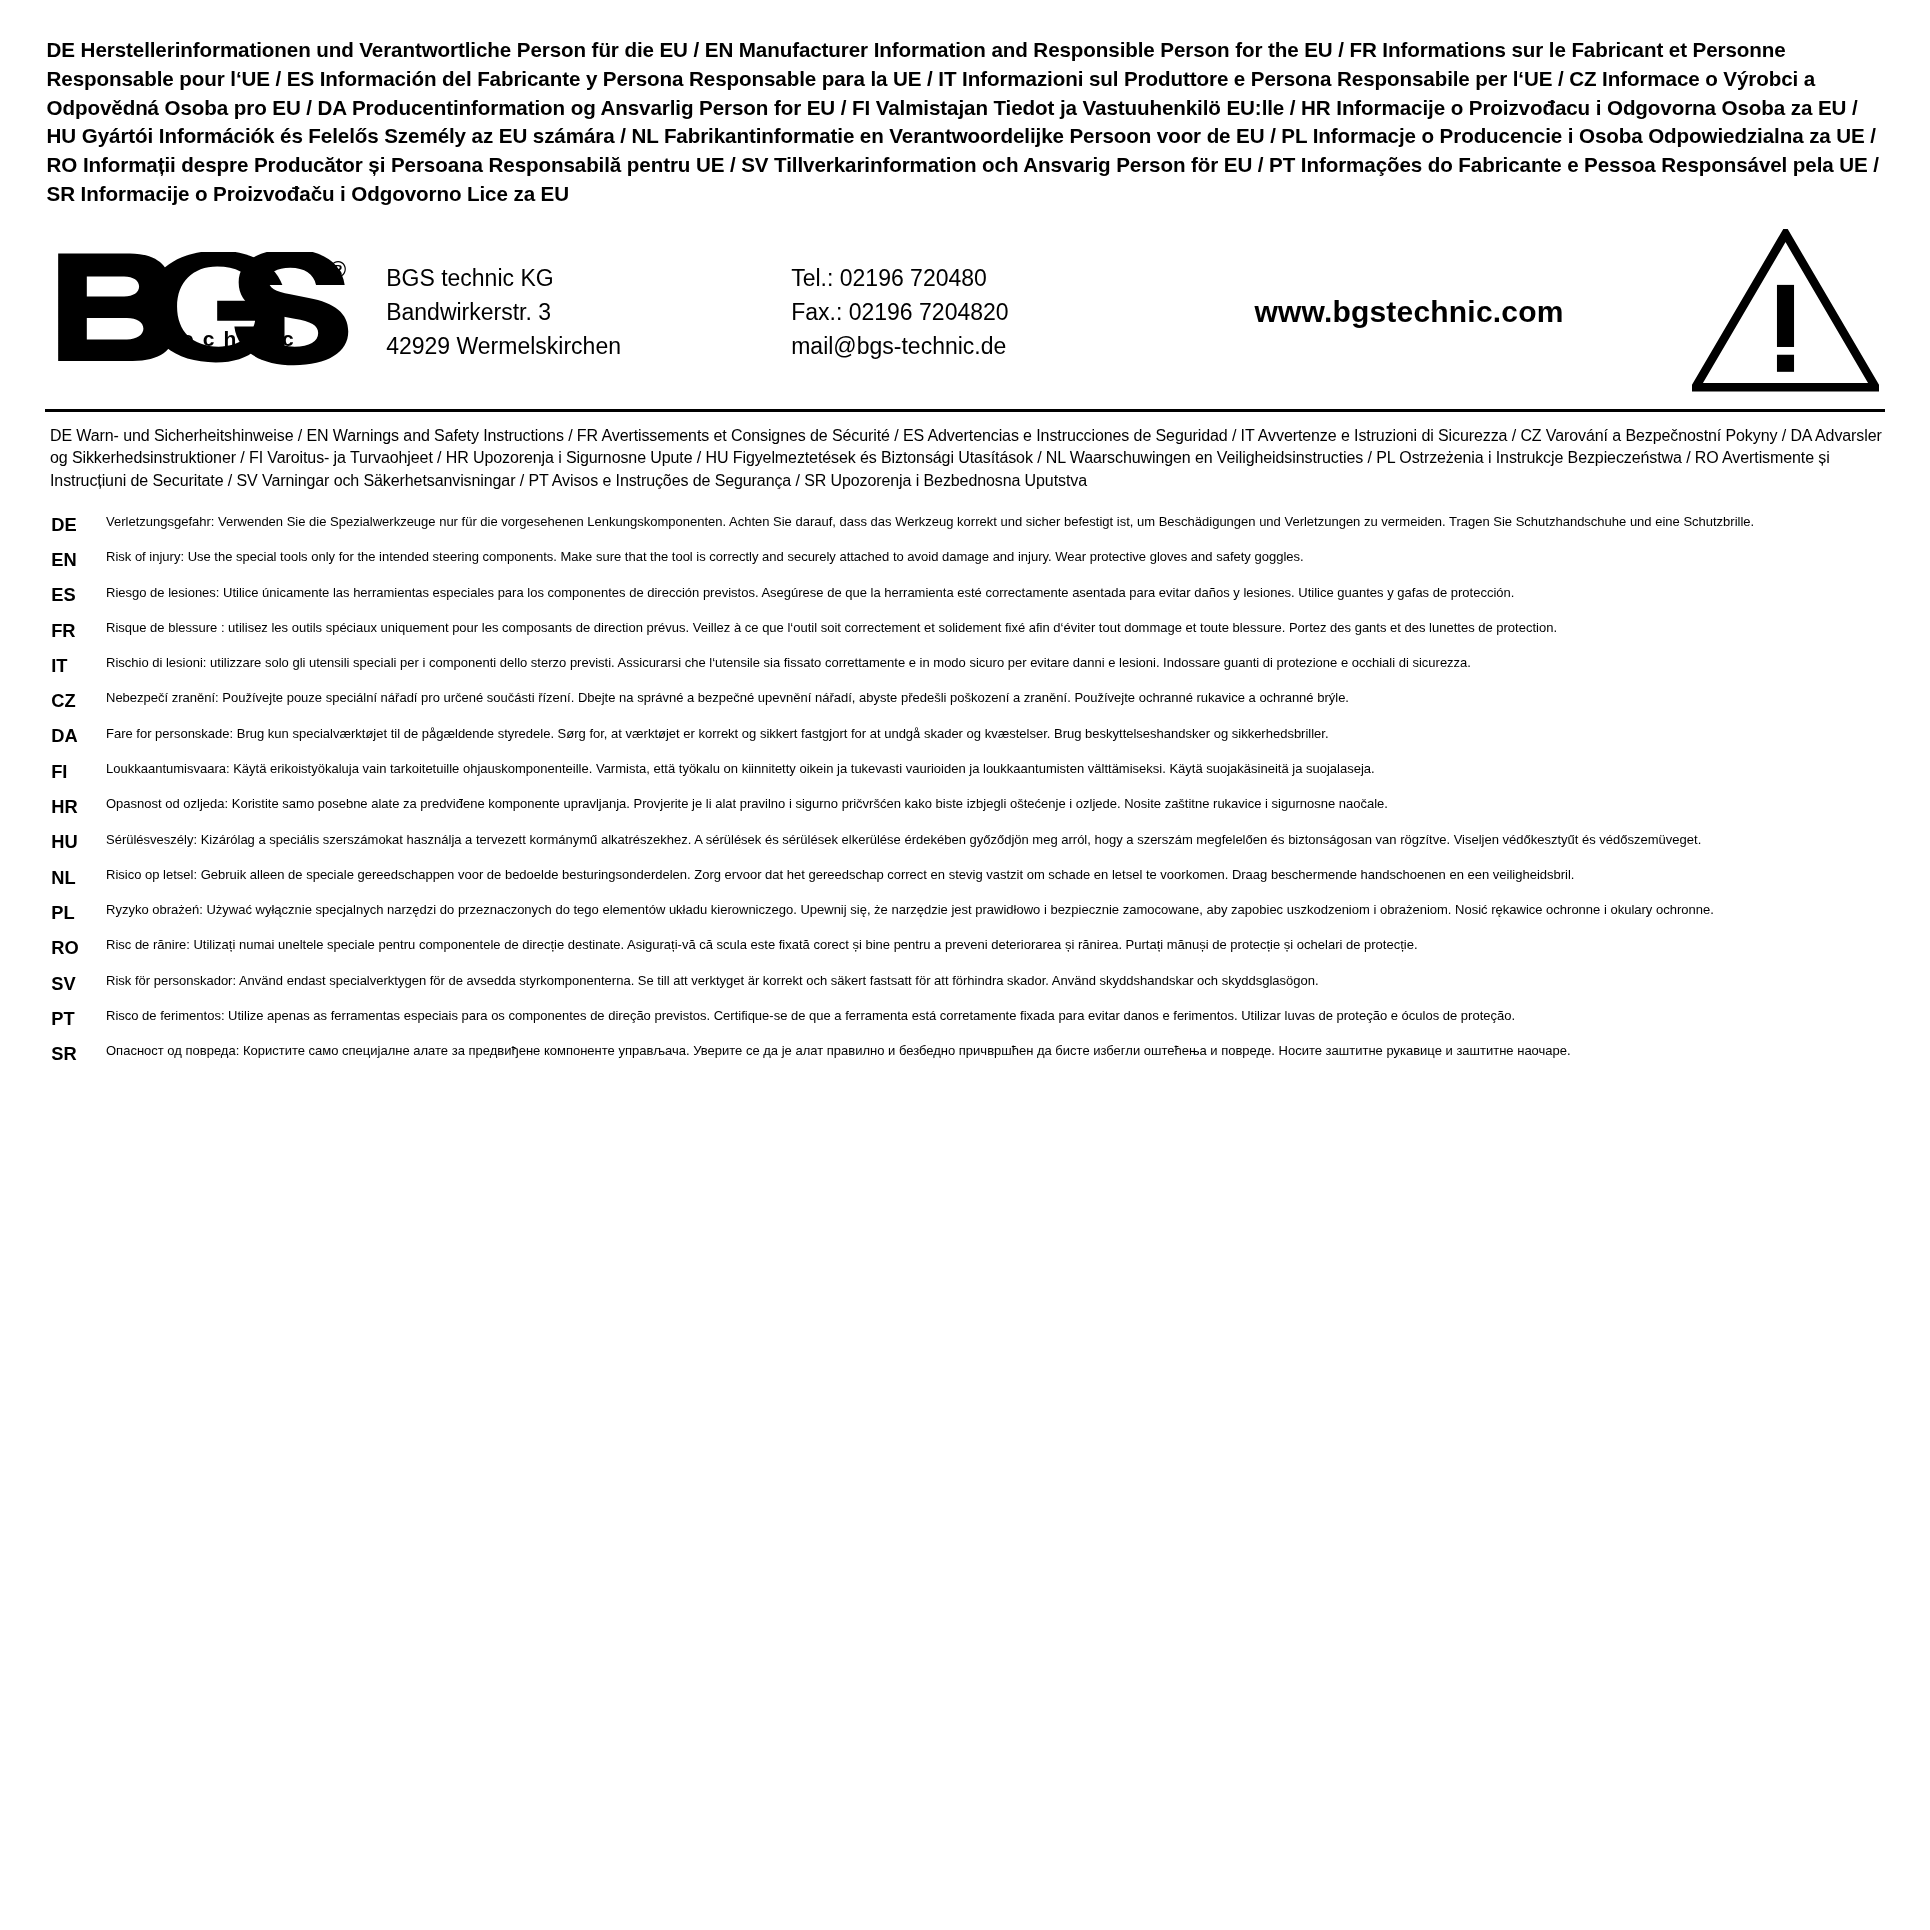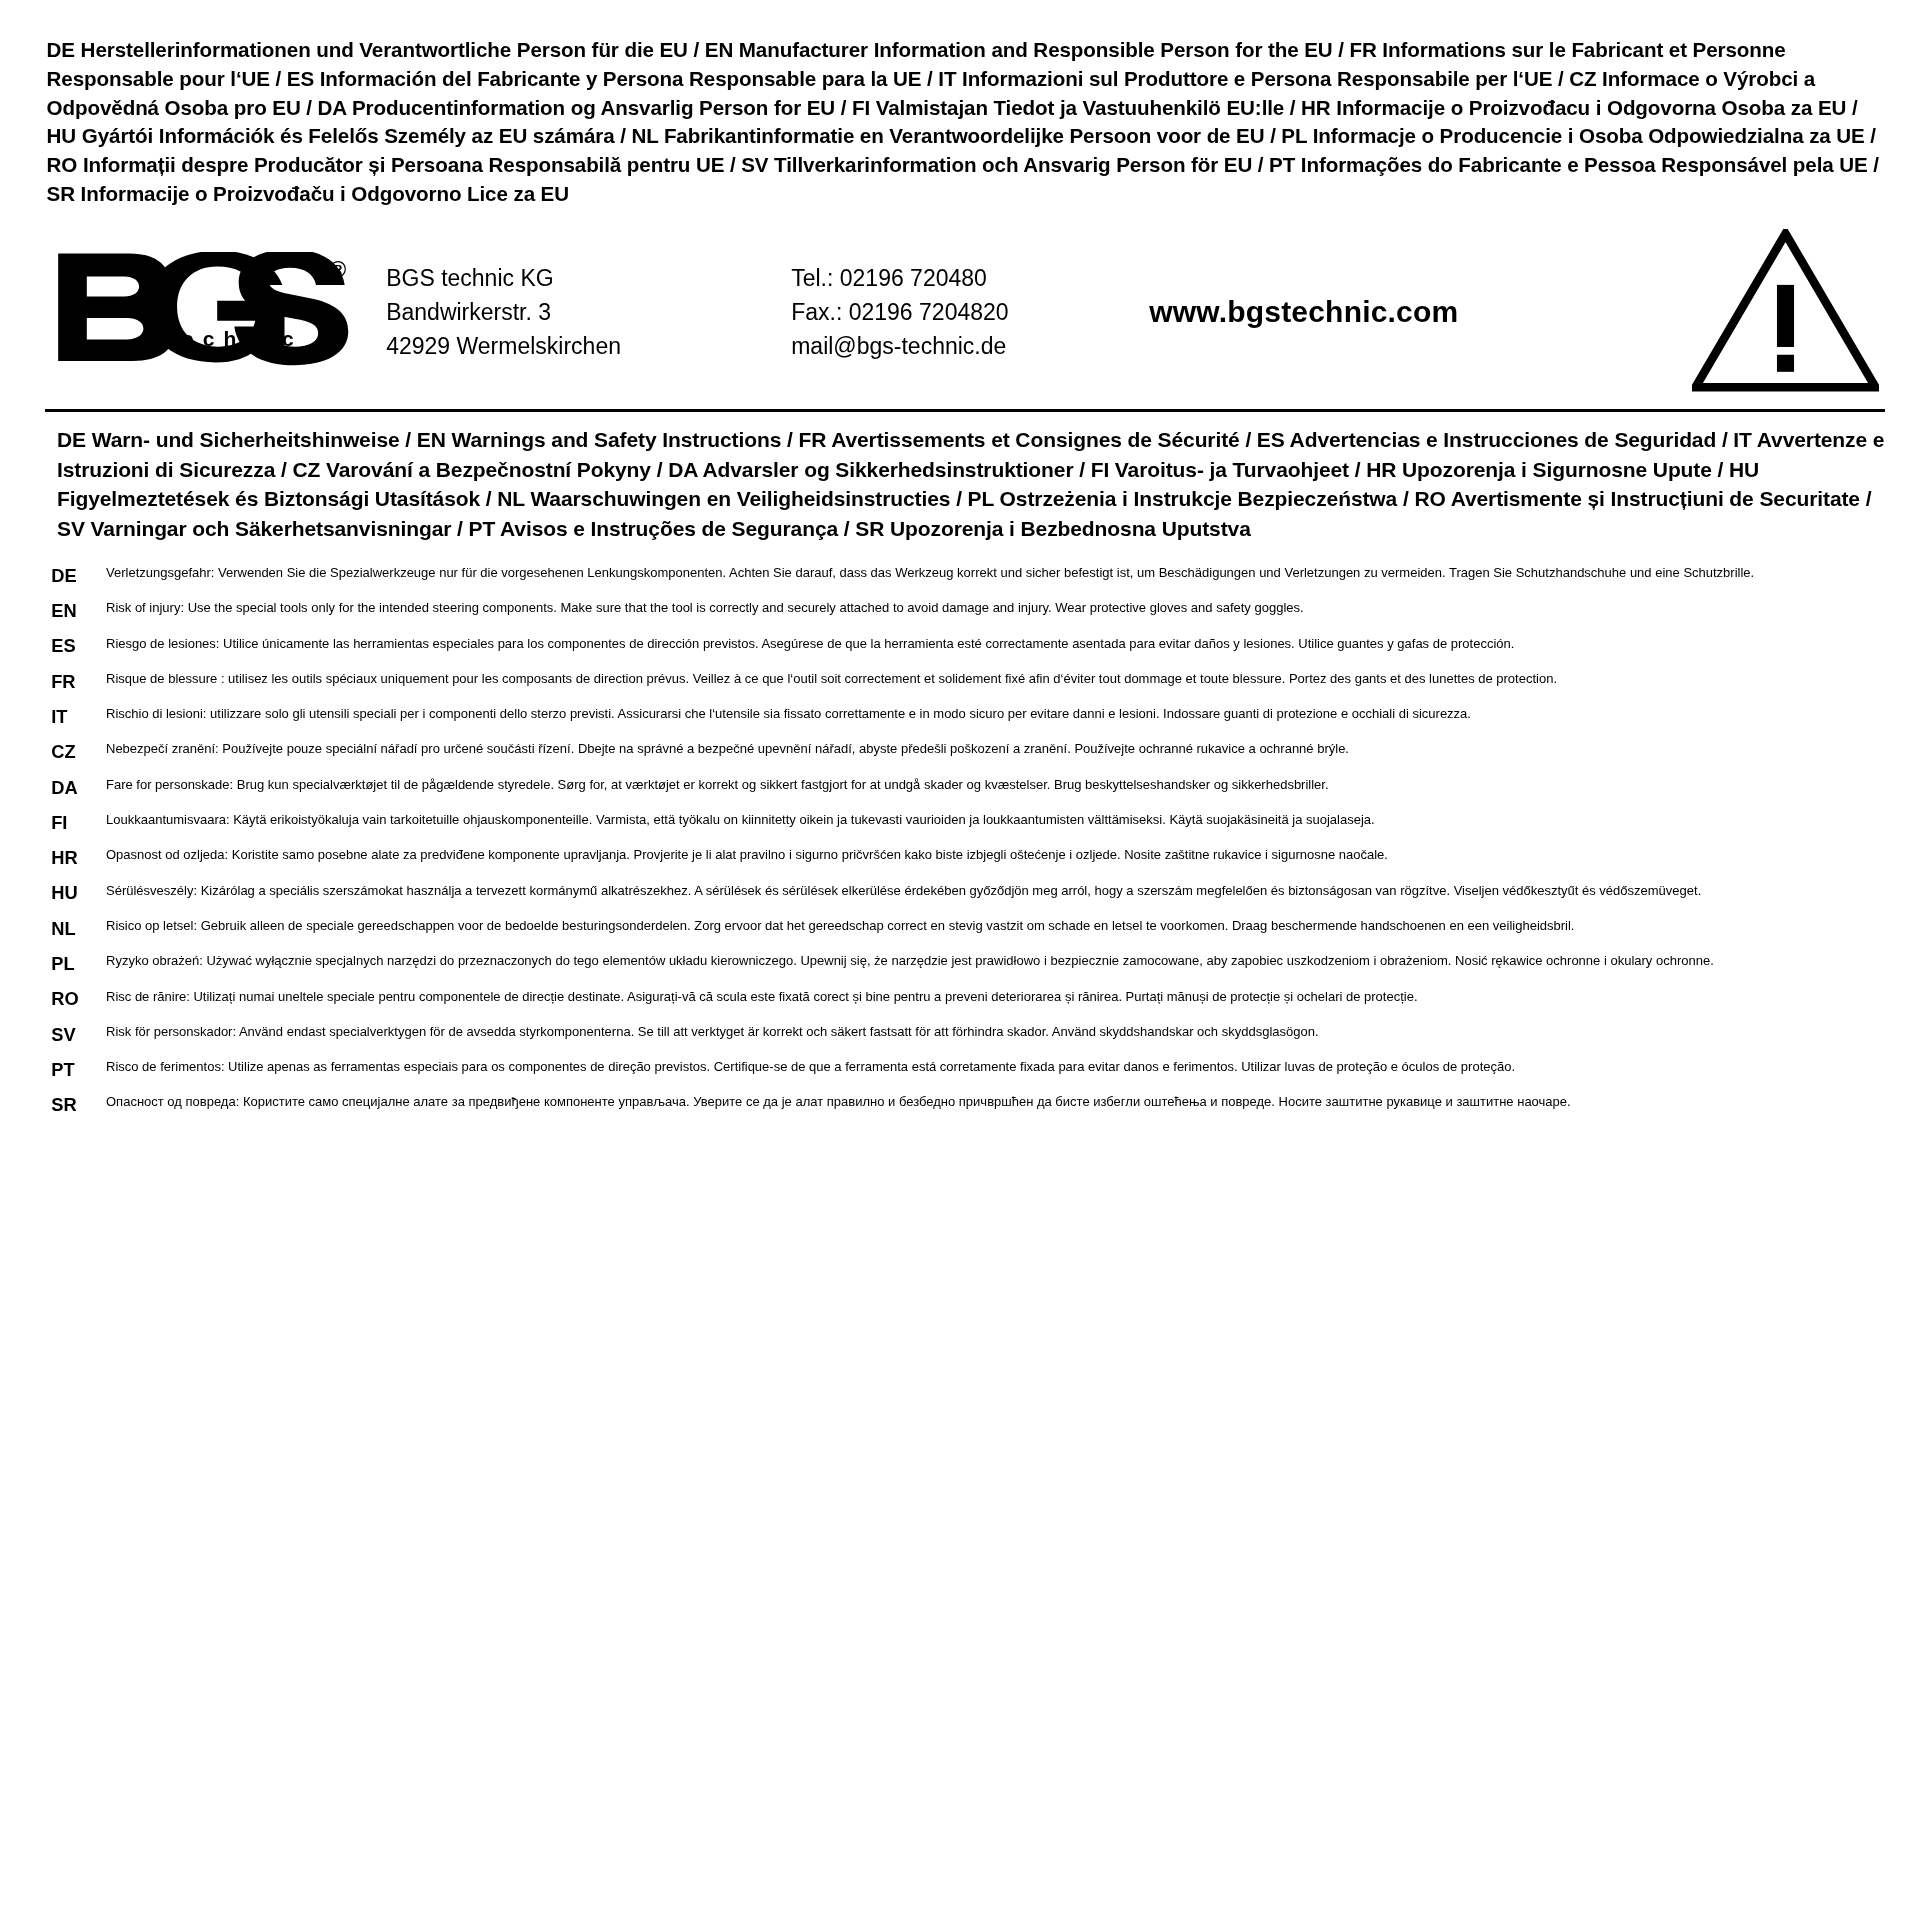--- a/index.html
+++ b/index.html
@@ -57,38 +57,39 @@
   .tel {
     flex: 0 0 358px;
     font-size: 23px;
     line-height: 1.48;
     padding-top: 3.1px;
   }
   .website {
     flex: 1 1 auto;
     font-size: 30px;
     font-weight: bold;
+    text-align: center;
     padding-top: 3.1px;
     letter-spacing: 0.2px;
   }
   .warn-tri {
     flex: 0 0 210px;
     display: flex;
     justify-content: flex-end;
     align-items: center;
     padding-right: 6.2px;
   }
 
   
   .safety-heading {
-    font-size: 21px;
-    font-weight: bold;
+    font-size: 16px;
+    font-weight: normal;
     line-height: 1.42;
     letter-spacing: -0.1px;
-    margin: 11px 0 20px 12px;
+    margin: 11px 0 20px 5px;
   }
 
   
   .instructions {
     margin-top: 3.1px;
   }
   .row {
     display: flex;
     align-items: flex-start;
     margin-bottom: 12.5px;

